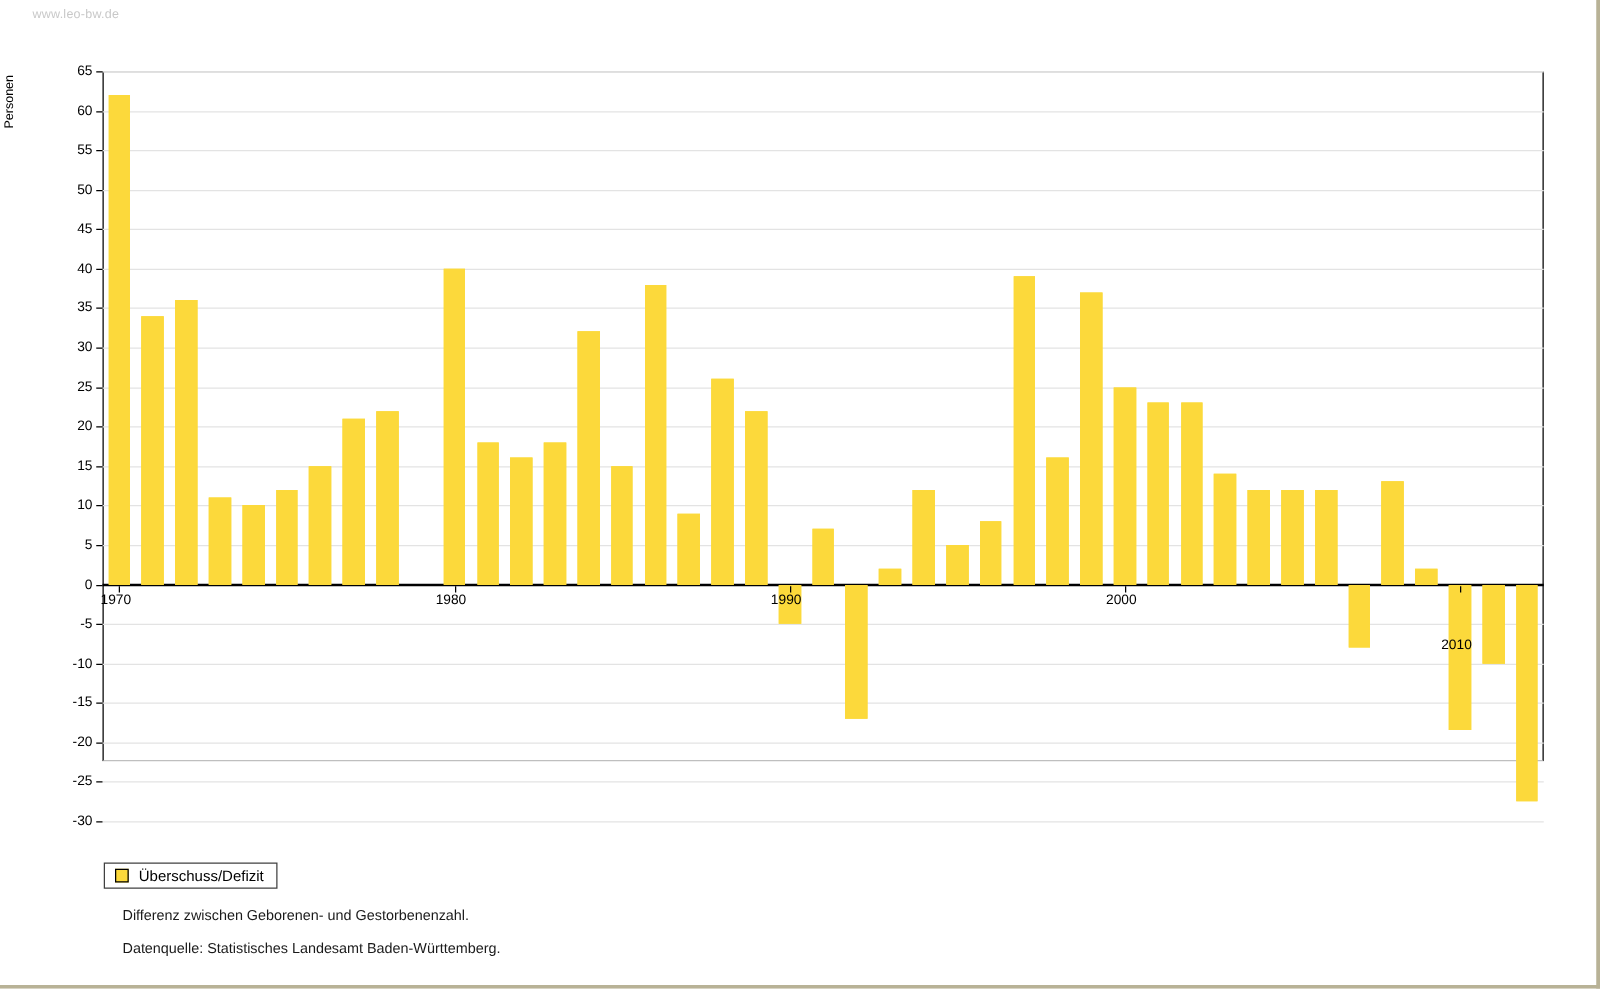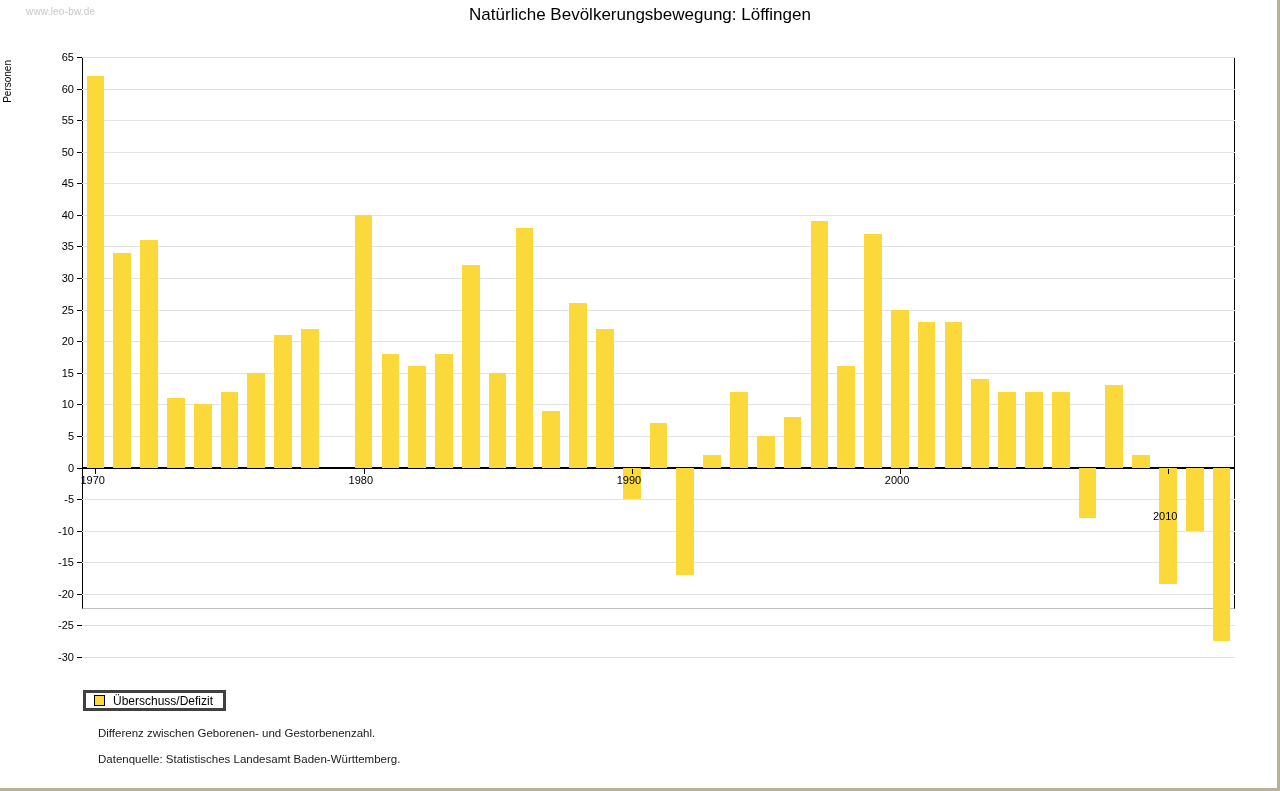--- a/index.html
+++ b/index.html
@@ -116,21 +116,21 @@
     position: absolute;
     background: #fcd93b;
     border: 1px solid #fcd93b;
     box-sizing: border-box;
   }
   
   .legend {
     position: absolute;
     left: 83px;
     top: 690px;
-    border: 3px solid #404040;
+    border: 1px solid #404040;
     background: #ffffff;
     padding: 4px 10px 4px 8px;
     display: flex;
     align-items: center;
     gap: 8px;
     height: 21px;
     box-sizing: border-box;
   }
   .legend-swatch {
     width: 11px;
@@ -152,21 +152,20 @@
   }
   .note1 { top: 727px; }
   .note2 { top: 753px; }
 </style>
 </head>
 <body>
 
 <div id="page">
 
   <div class="watermark">www.leo-bw.de</div>
-  <div class="chart-title">Natürliche Bevölkerungsbewegung:  Löffingen</div>
   <div class="ylabel">Personen</div>
 
   <div id="plot">
     <div class="plot-frame"></div>
   <div class="gridline" style="top: 0px;"></div>
       <div class="ytick-label" style="top: 0px; right: 1161px;">65</div>
       <div class="ytick-mark" style="top: 0px; left: -5px;"></div>
       <div class="gridline" style="top: 31.5789px;"></div>
       <div class="ytick-label" style="top: 31.5789px; right: 1161px;">60</div>
       <div class="ytick-mark" style="top: 31.5789px; left: -5px;"></div>

